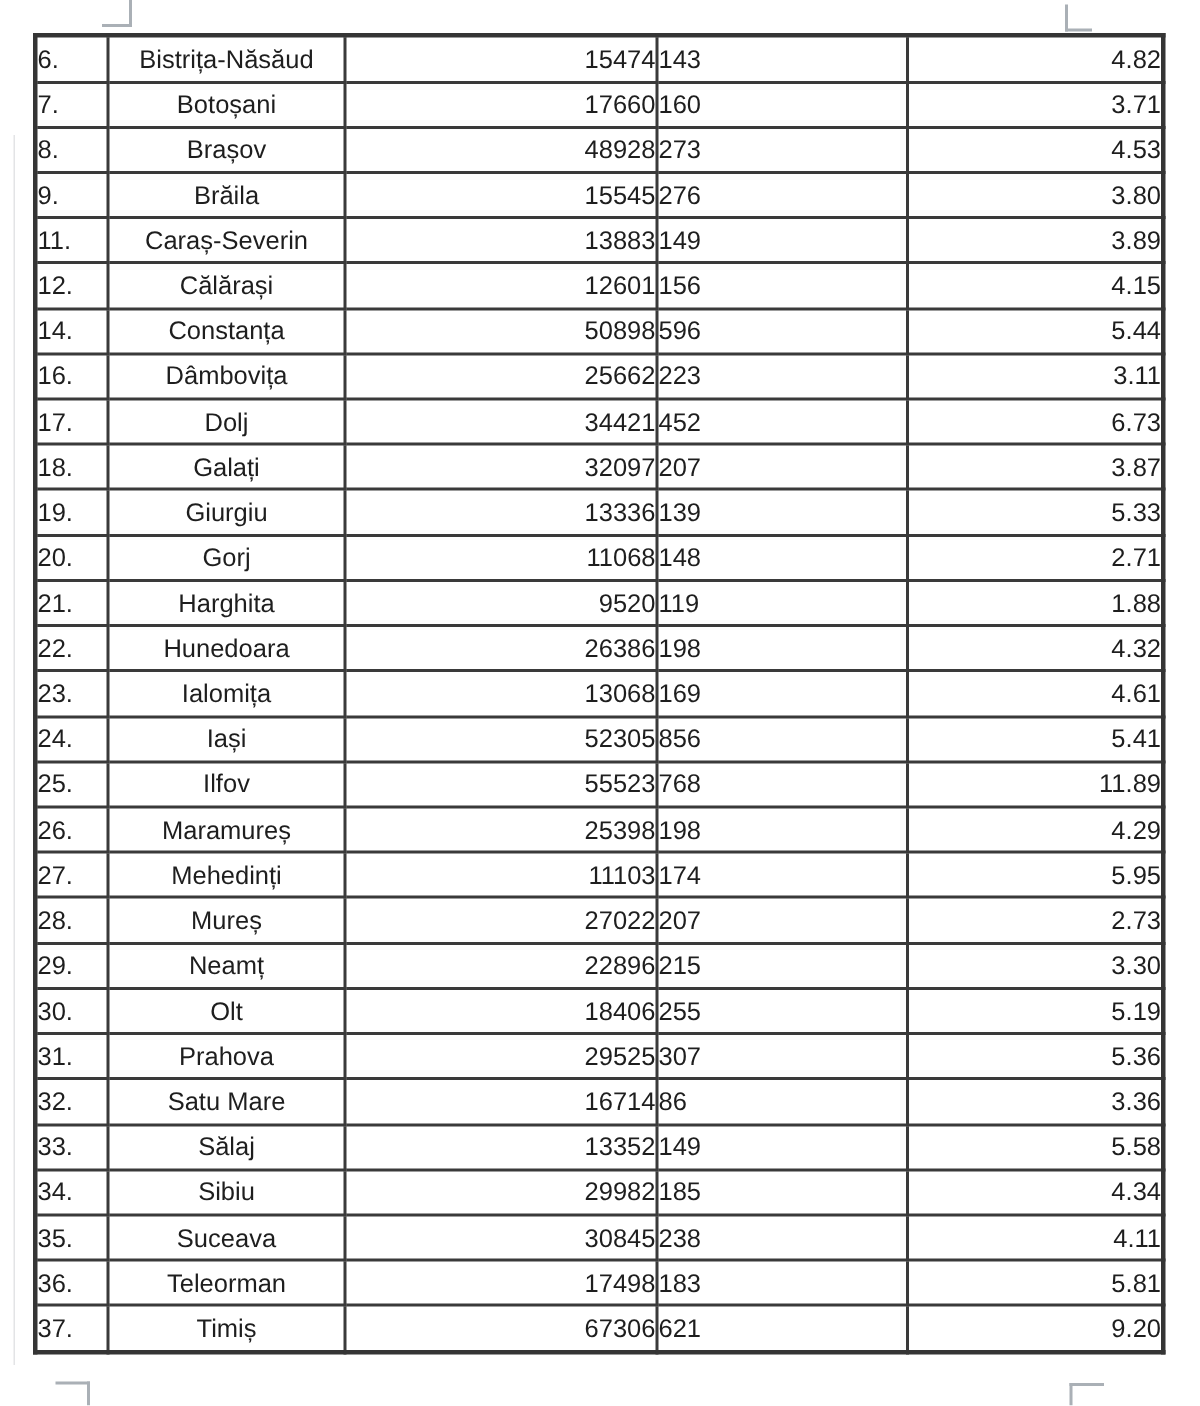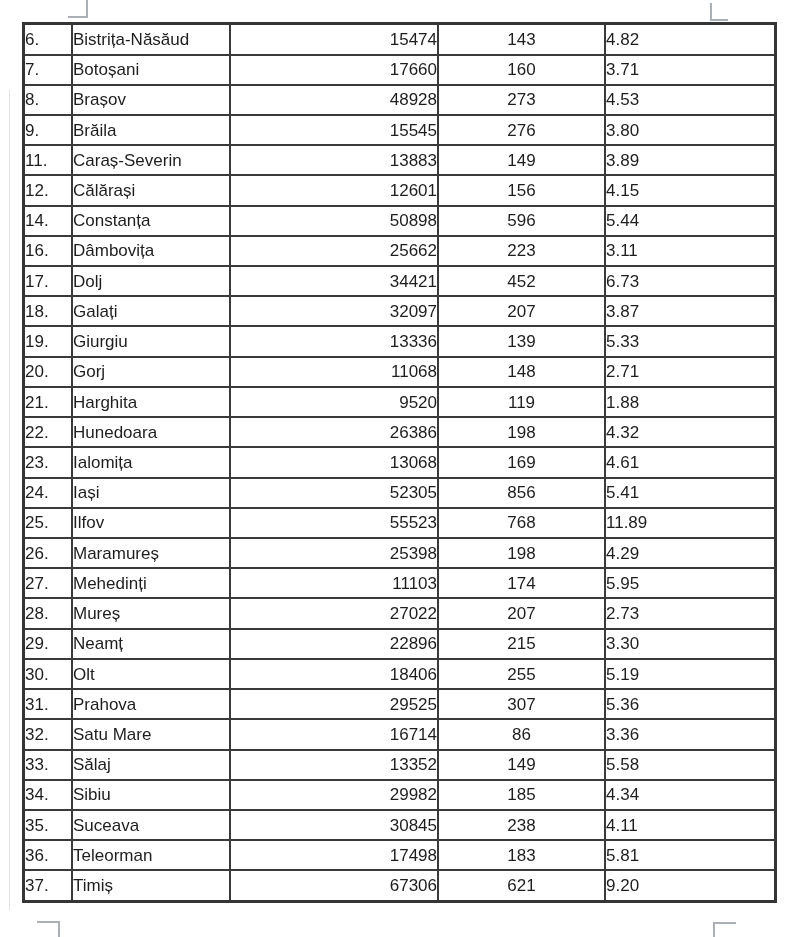--- a/index.html
+++ b/index.html
@@ -65,24 +65,24 @@
     border: 2px solid #3a3a3a;
     font-size: 17px;
     line-height: 1;
     vertical-align: middle;
     padding: 0;
     white-space: nowrap;
     overflow: hidden;
     color: #1e1e1e;
   }
   td.col-no      { width: 46px;  text-align: left; padding-left: 8px; }
-  td.col-county  { width: 156px; text-align: left; padding-left: 8px; }
+  td.col-county  { width: 156px; text-align: center; padding-left: 8px; }
   td.col-v1      { width: 206px; text-align: right; }
-  td.col-v2      { width: 165px; text-align: center; }
-  td.col-v3      { width: 168px; text-align: left; }
+  td.col-v2      { width: 165px; text-align: left; }
+  td.col-v3      { width: 168px; text-align: right; }
 </style>
 </head>
 <body>
 
 <div class="page">
   <div class="scan-streak"></div>
 
   <div class="cropmark tl"></div>
   <div class="cropmark tr"></div>
   <div class="cropmark bl"></div>

